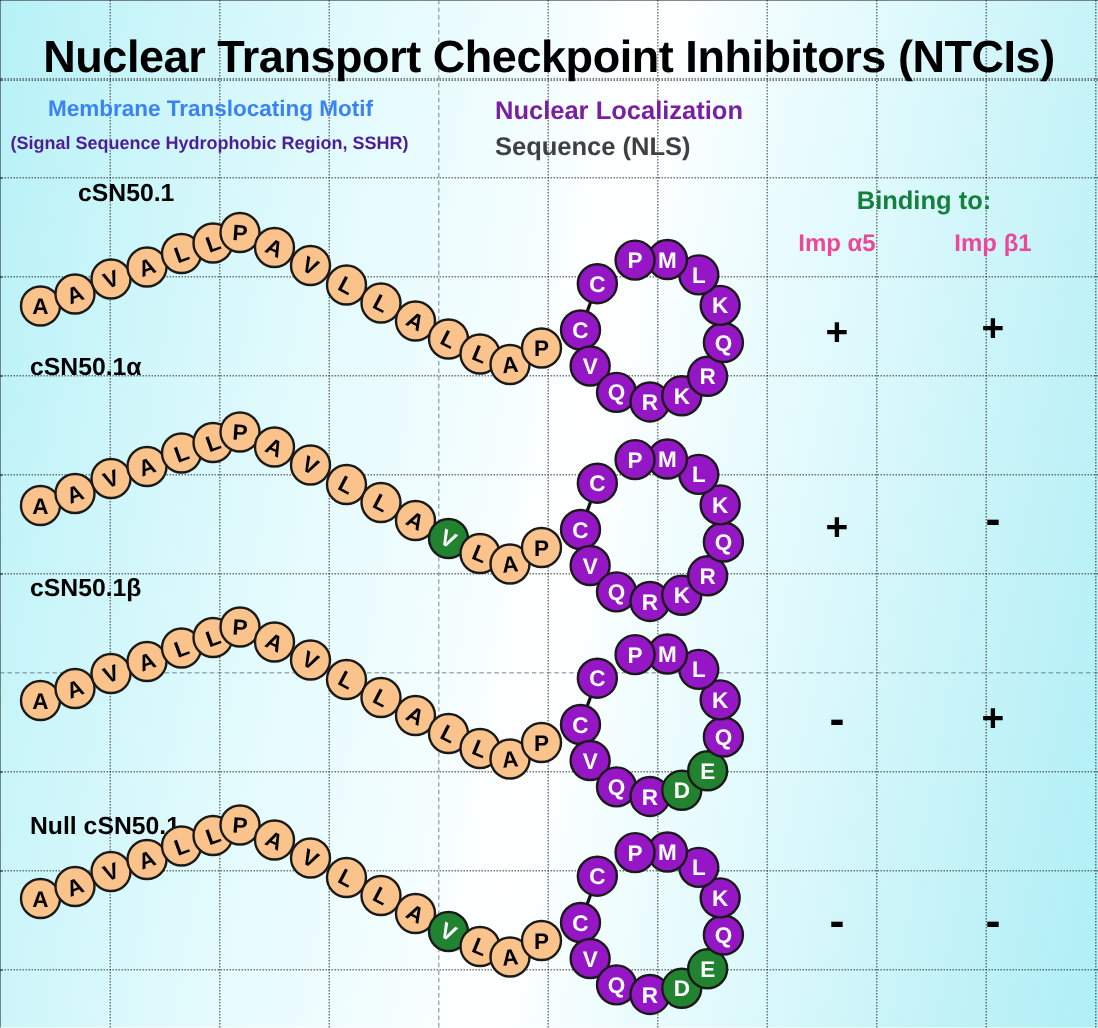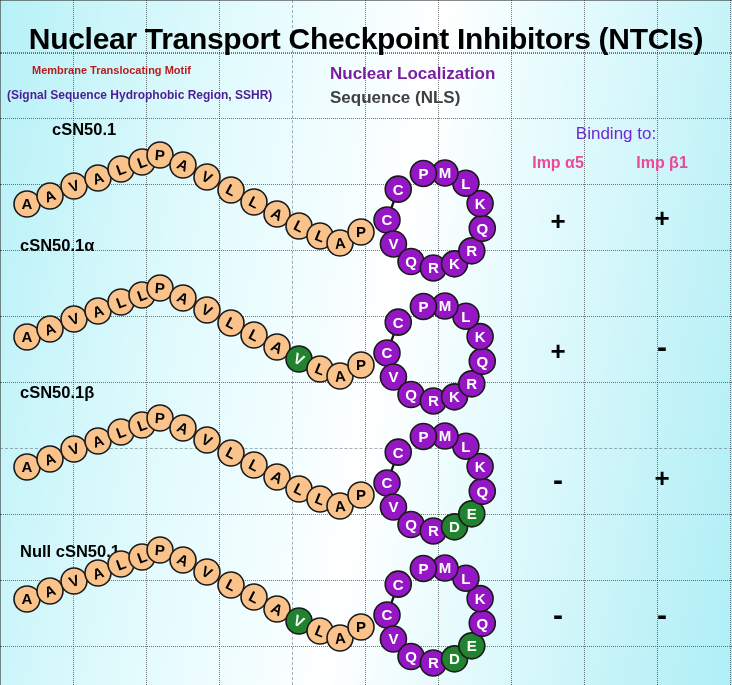--- a/index.html
+++ b/index.html
@@ -35,27 +35,27 @@
 
   #title{
     position:absolute;left:0;right:0;top:2px;text-align:center;
     font-size:30px;font-weight:bold;color:#000;letter-spacing:-.3px;
     white-space:nowrap;
     margin-top:20px;
   }
   #titlerule{position:absolute;left:0;right:0;top:52px;height:0;border-top:1px dotted rgba(30,30,30,.55);}
 
   .hdr{position:absolute;font-weight:bold;white-space:nowrap;}
-  #mtm{left:32px;top:64px;font-size:11px;color:#b91c1c;}
+  #mtm{left:32px;top:64px;font-size:15px;color:#3b82f6;}
   #sshr{left:7px;top:88px;font-size:12px;color:#4c1d95;}
   #nlsA{left:330px;top:64px;font-size:17px;color:#7a1fa2;}
   #nlsB{left:330px;top:88px;font-size:17px;color:#404040;}
 
   #bindto{position:absolute;left:500px;top:124px;width:232px;text-align:center;
-          font-size:17px;font-weight:normal;color:#6d28d9;}
+          font-size:17px;font-weight:bold;color:#15803d;}
   .impcol{position:absolute;top:154px;font-size:16px;font-weight:bold;color:#ec4899;text-align:center;width:90px;}
   #impa{left:513px;} #impb{left:617px;}
 
   .rowlabel{position:absolute;font-size:16.5px;font-weight:bold;color:#000;white-space:nowrap;}
 
   .bind{position:absolute;font-size:26px;font-weight:bold;color:#000;
         text-align:center;width:90px;line-height:1;}
   .bind.neg{font-size:30px;}
 
   svg.pep{position:absolute;left:0;top:0;width:732px;height:685px;pointer-events:none;}

